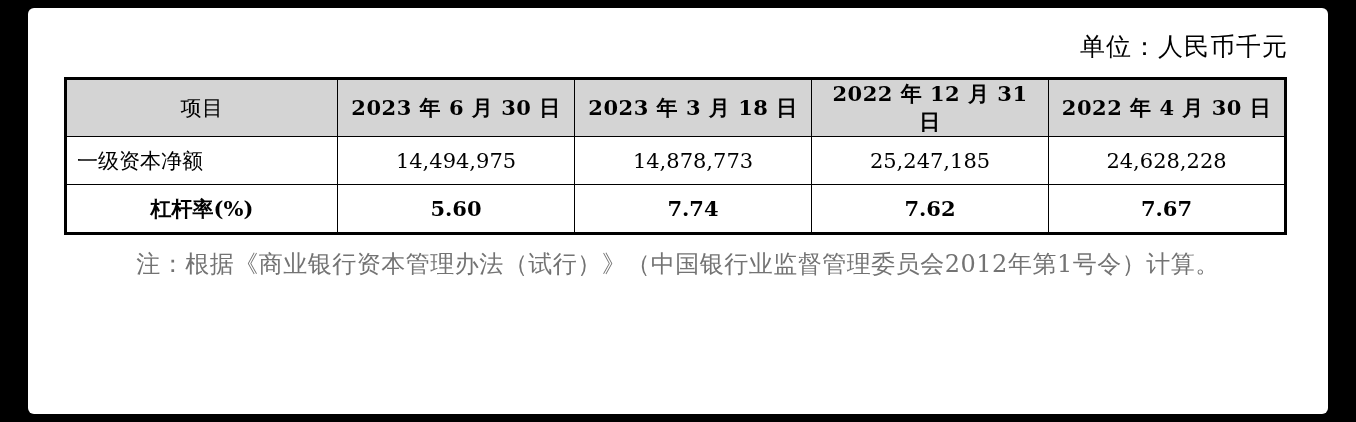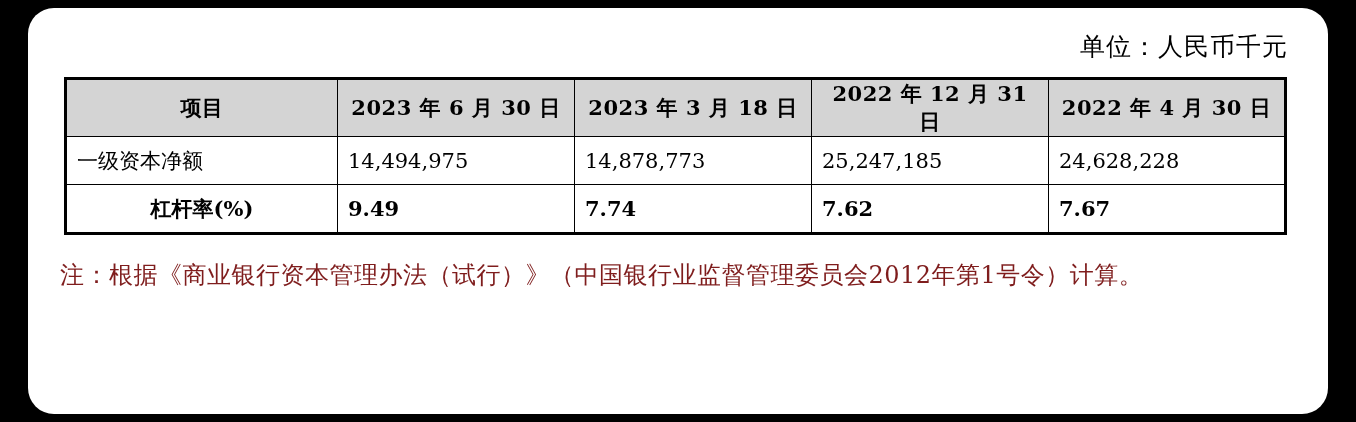--- a/index.html
+++ b/index.html
@@ -13,21 +13,21 @@
     font-family: "Liberation Serif", "DejaVu Serif", serif;
     overflow: hidden;
   }
   .page {
     position: absolute;
     left: 28px;
     top: 8px;
     width: 1300px;
     height: 406px;
     background: #ffffff;
-    border-radius: 26px;
+    border-radius: 6px;
   }
   .inner {
     position: absolute;
     left: 32px;
     top: 22px;
     width: 1236px;
     height: 360px;
   }
   .unit-line {
     text-align: right;
@@ -54,44 +54,45 @@
     padding: 0 10px;
     font-family: "DejaVu Serif", "Liberation Serif", serif;
   }
   table.lev thead th {
     background: #d4d4d4;
     text-align: center;
     font-weight: bold;
     letter-spacing: 0.5px;
   }
   table.lev thead th.first-col {
-    font-weight: bold;
+    font-weight: normal;
   }
   .c-item {
     text-align: left;
     white-space: nowrap;
   }
   .c-num {
-    text-align: left;
+    text-align: center;
     font-family: "DejaVu Sans", "Liberation Sans", sans-serif;
     font-size: 20px;
   }
   tr.total td {
     font-weight: bold;
   }
   tr.total td.c-item {
     text-align: center;
   }
   tr.total td.c-num {
     font-weight: bold;
   }
   .note {
-    margin-top: 24px;
+    margin-top: 13px;
+    text-align: center;
     font-size: 24px;
-    color: #7f1d1d;
+    color: #737373;
     font-family: "DejaVu Serif", "Liberation Serif", serif;
     letter-spacing: 0.5px;
   }
   col.col1 { width: 272px; }
   col.colN { width: 237px; }
 </style>
 </head>
 <body>
 
 <div class="page">
@@ -119,21 +120,21 @@
       <tbody>
         <tr>
           <td class="c-item">一级资本净额</td>
           <td class="c-num">14,494,975</td>
           <td class="c-num">14,878,773</td>
           <td class="c-num">25,247,185</td>
           <td class="c-num">24,628,228</td>
         </tr>
         <tr class="total">
           <td class="c-item">杠杆率(%)</td>
-          <td class="c-num">9.49</td>
+          <td class="c-num">5.60</td>
           <td class="c-num">7.74</td>
           <td class="c-num">7.62</td>
           <td class="c-num">7.67</td>
         </tr>
       </tbody>
     </table>
 
     <div class="note">注：根据《商业银行资本管理办法（试行）》（中国银行业监督管理委员会2012年第1号令）计算。</div>
 
   </div>

